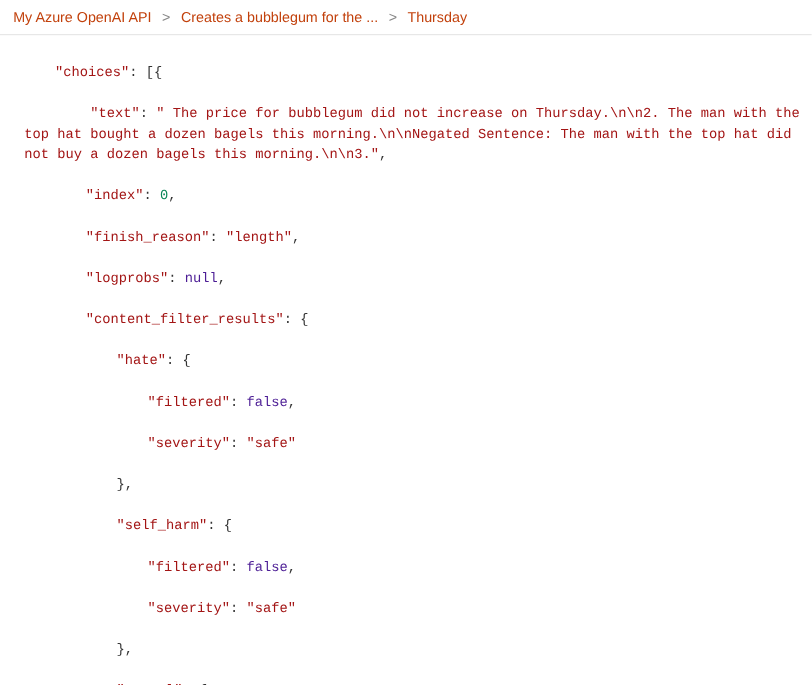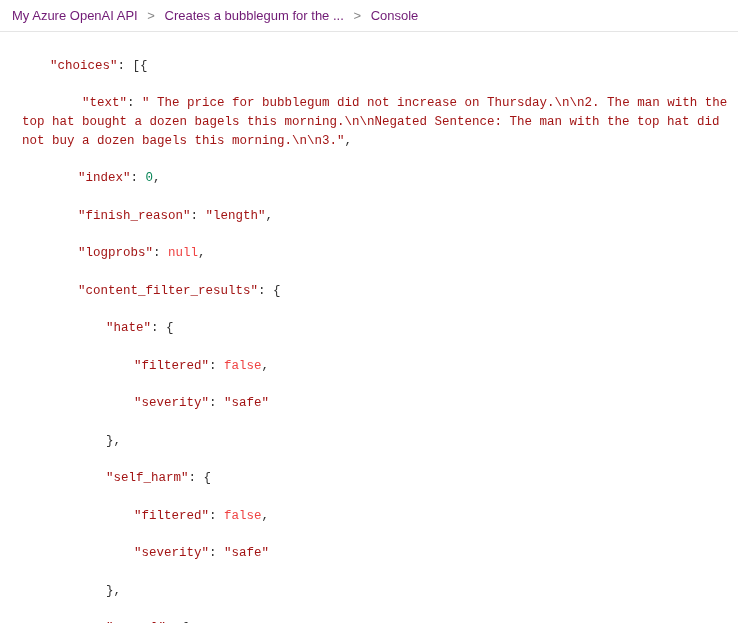--- a/index.html
+++ b/index.html
@@ -8,51 +8,51 @@
       font-size: 13px;
       background: #fff;
       width: 738px;
     }
     .breadcrumb {
       padding: 8px 12px;
       border-bottom: 1px solid #e5e5e5;
       color: #555;
       font-size: 13px;
     }
-    .breadcrumb-item { color: #701a75; }
+    .breadcrumb-item { color: #c2410c; }
     .breadcrumb-sep { color: #888; padding: 0 6px; }
     .code-area {
       font-family: Consolas, "Courier New", monospace;
       font-size: 12.5px;
       line-height: 1.5;
       padding: 6px 10px 10px 22px;
       white-space: pre-wrap;
       word-break: break-word;
       color: #333;
     }
     .json-key { color: #a31515; }
-    .json-bool { color: #ef4444; }
+    .json-bool { color: #4c1d95; }
     .json-num { color: #098658; }
     .json-punct { color: #333; }
     .line { display: block; }
     .ind1 { padding-left: 28px; }
     .ind2 { padding-left: 56px; }
     .ind3 { padding-left: 84px; }
     .ind4 { padding-left: 112px; }
     .wrap-line { padding-left: 0; }
   </style>
 </head>
 <body>
 
 <div class="breadcrumb">
   <span class="breadcrumb-item">My Azure OpenAI API</span>
   <span class="breadcrumb-sep">&gt;</span>
   <span class="breadcrumb-item">Creates a bubblegum for the ...</span>
   <span class="breadcrumb-sep">&gt;</span>
-  <span class="breadcrumb-item">Console</span>
+  <span class="breadcrumb-item">Thursday</span>
 </div>
 
 <div class="code-area">
 <span class="line ind1"><span class="json-key">"choices"</span><span class="json-punct">: [{</span></span>
 <span class="line wrap-line">        <span class="json-key">"text"</span><span class="json-punct">: </span><span class="json-key">" The price for bubblegum did not increase on Thursday.\n\n2. The man with the top hat bought a dozen bagels this morning.\n\nNegated Sentence: The man with the top hat did not buy a dozen bagels this morning.\n\n3."</span><span class="json-punct">,</span></span>
 <span class="line ind2"><span class="json-key">"index"</span><span class="json-punct">: </span><span class="json-num">0</span><span class="json-punct">,</span></span>
 <span class="line ind2"><span class="json-key">"finish_reason"</span><span class="json-punct">: </span><span class="json-key">"length"</span><span class="json-punct">,</span></span>
 <span class="line ind2"><span class="json-key">"logprobs"</span><span class="json-punct">: </span><span class="json-bool">null</span><span class="json-punct">,</span></span>
 <span class="line ind2"><span class="json-key">"content_filter_results"</span><span class="json-punct">: {</span></span>
 <span class="line ind3"><span class="json-key">"hate"</span><span class="json-punct">: {</span></span>

